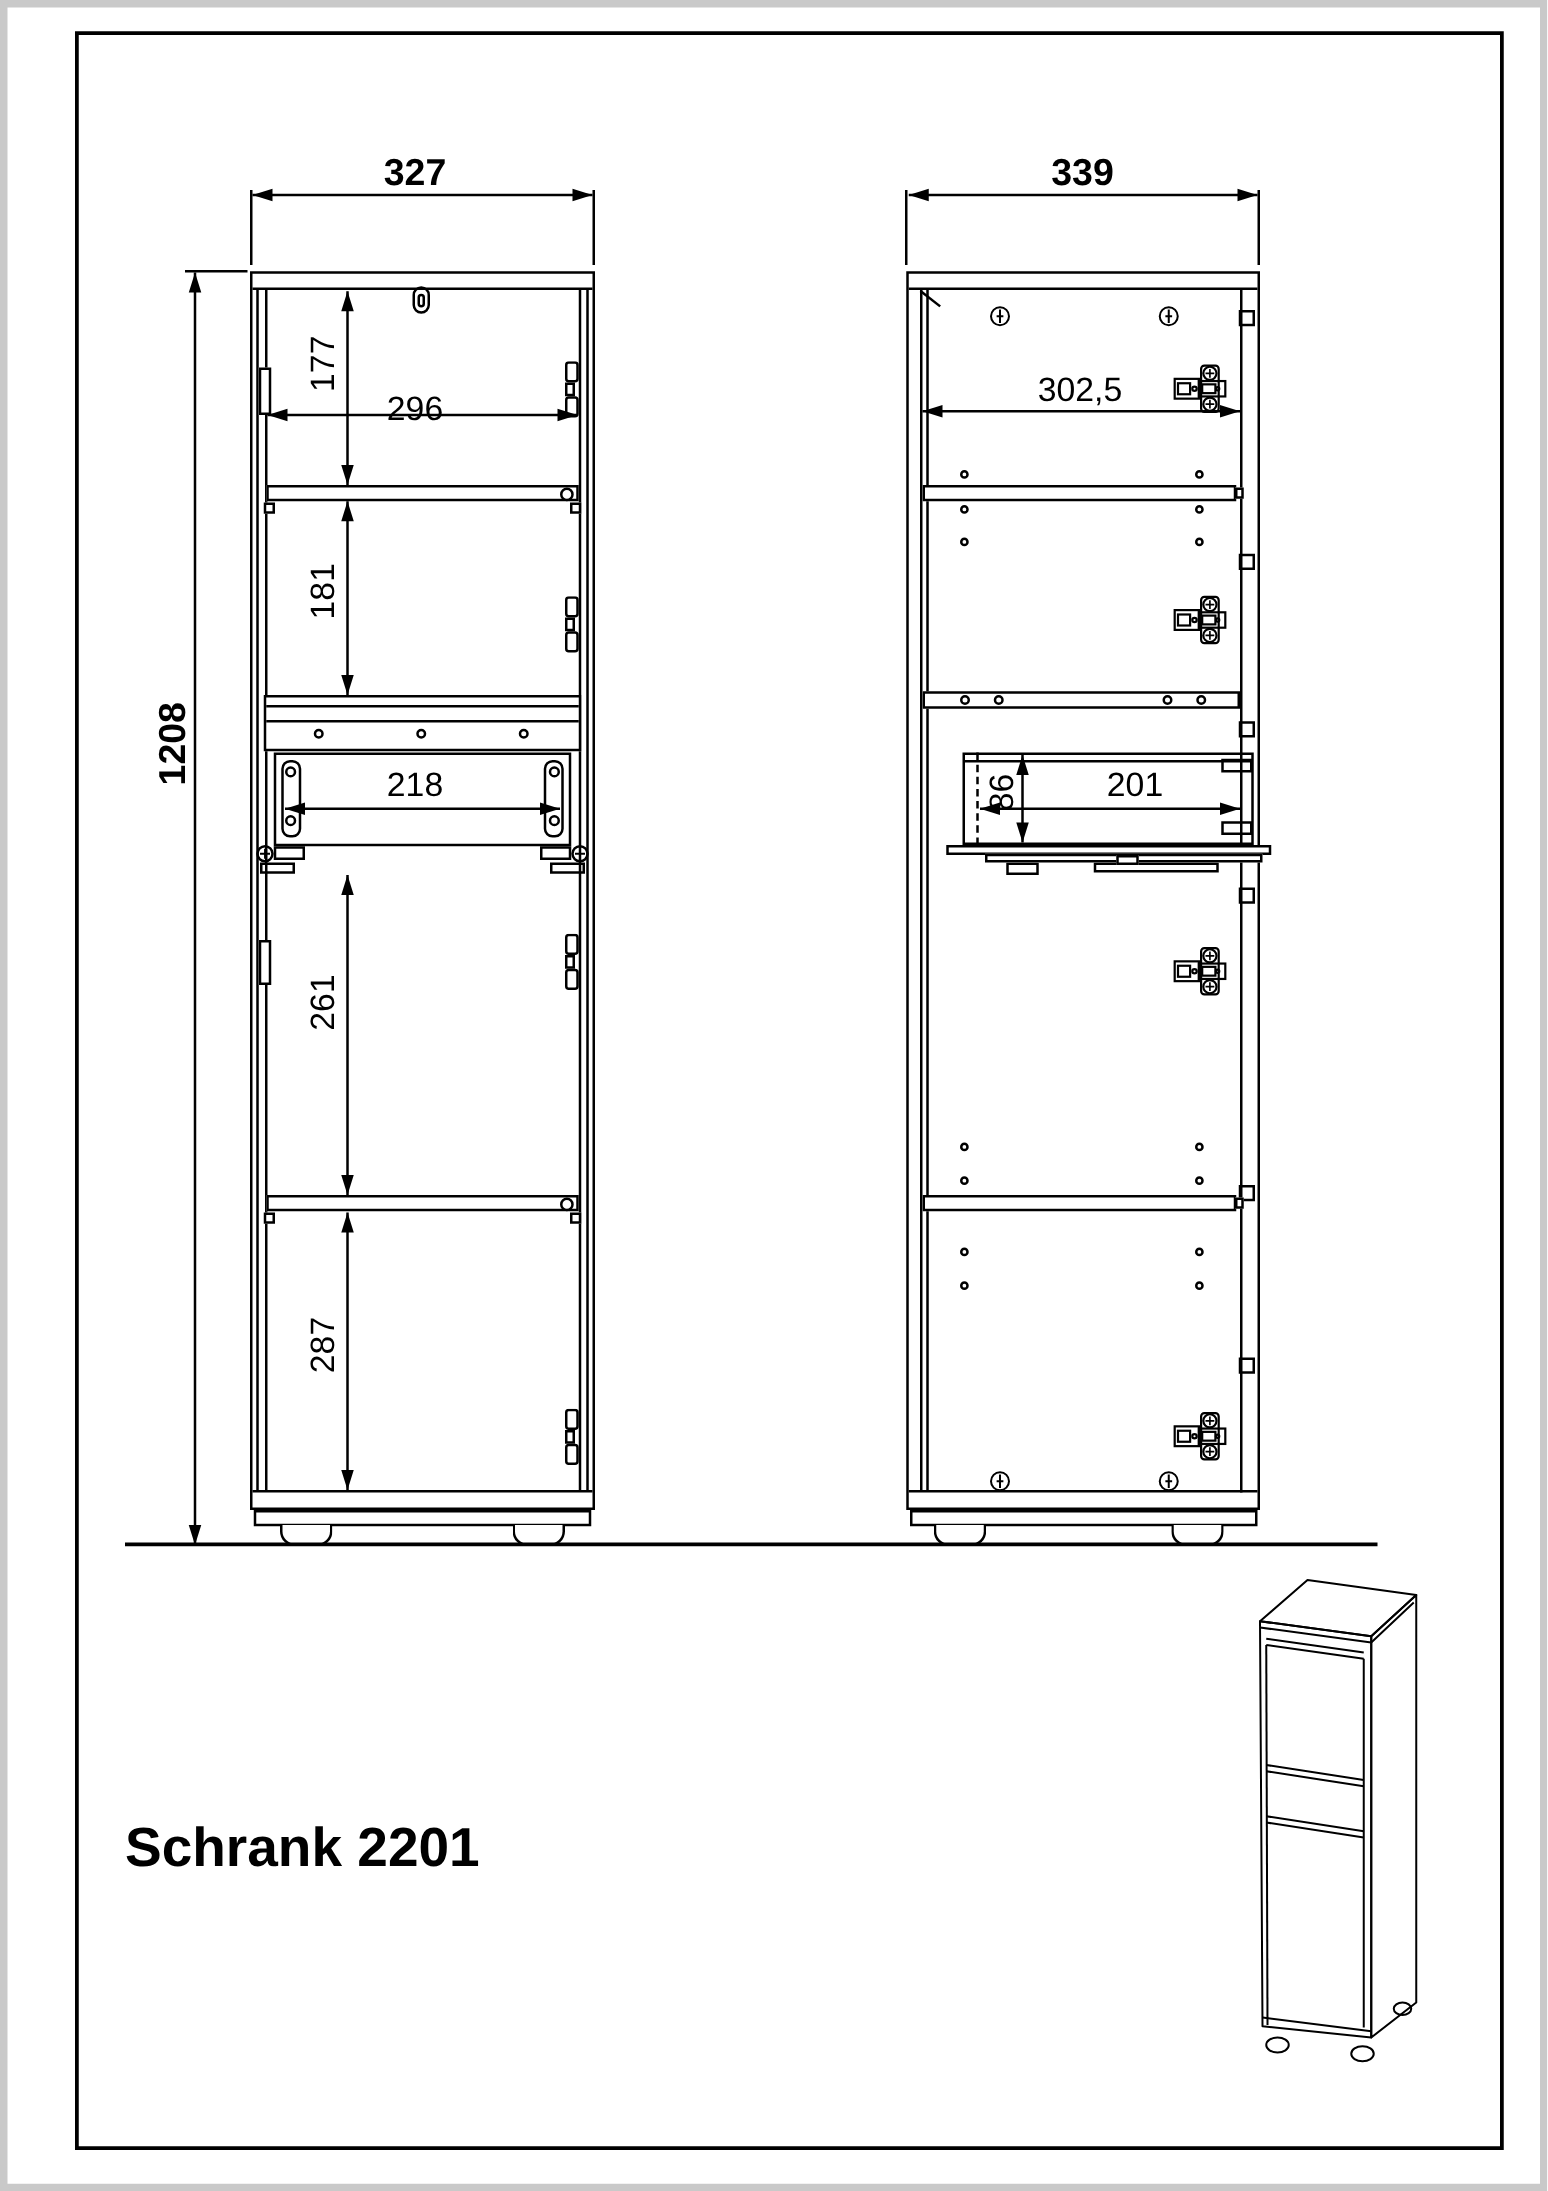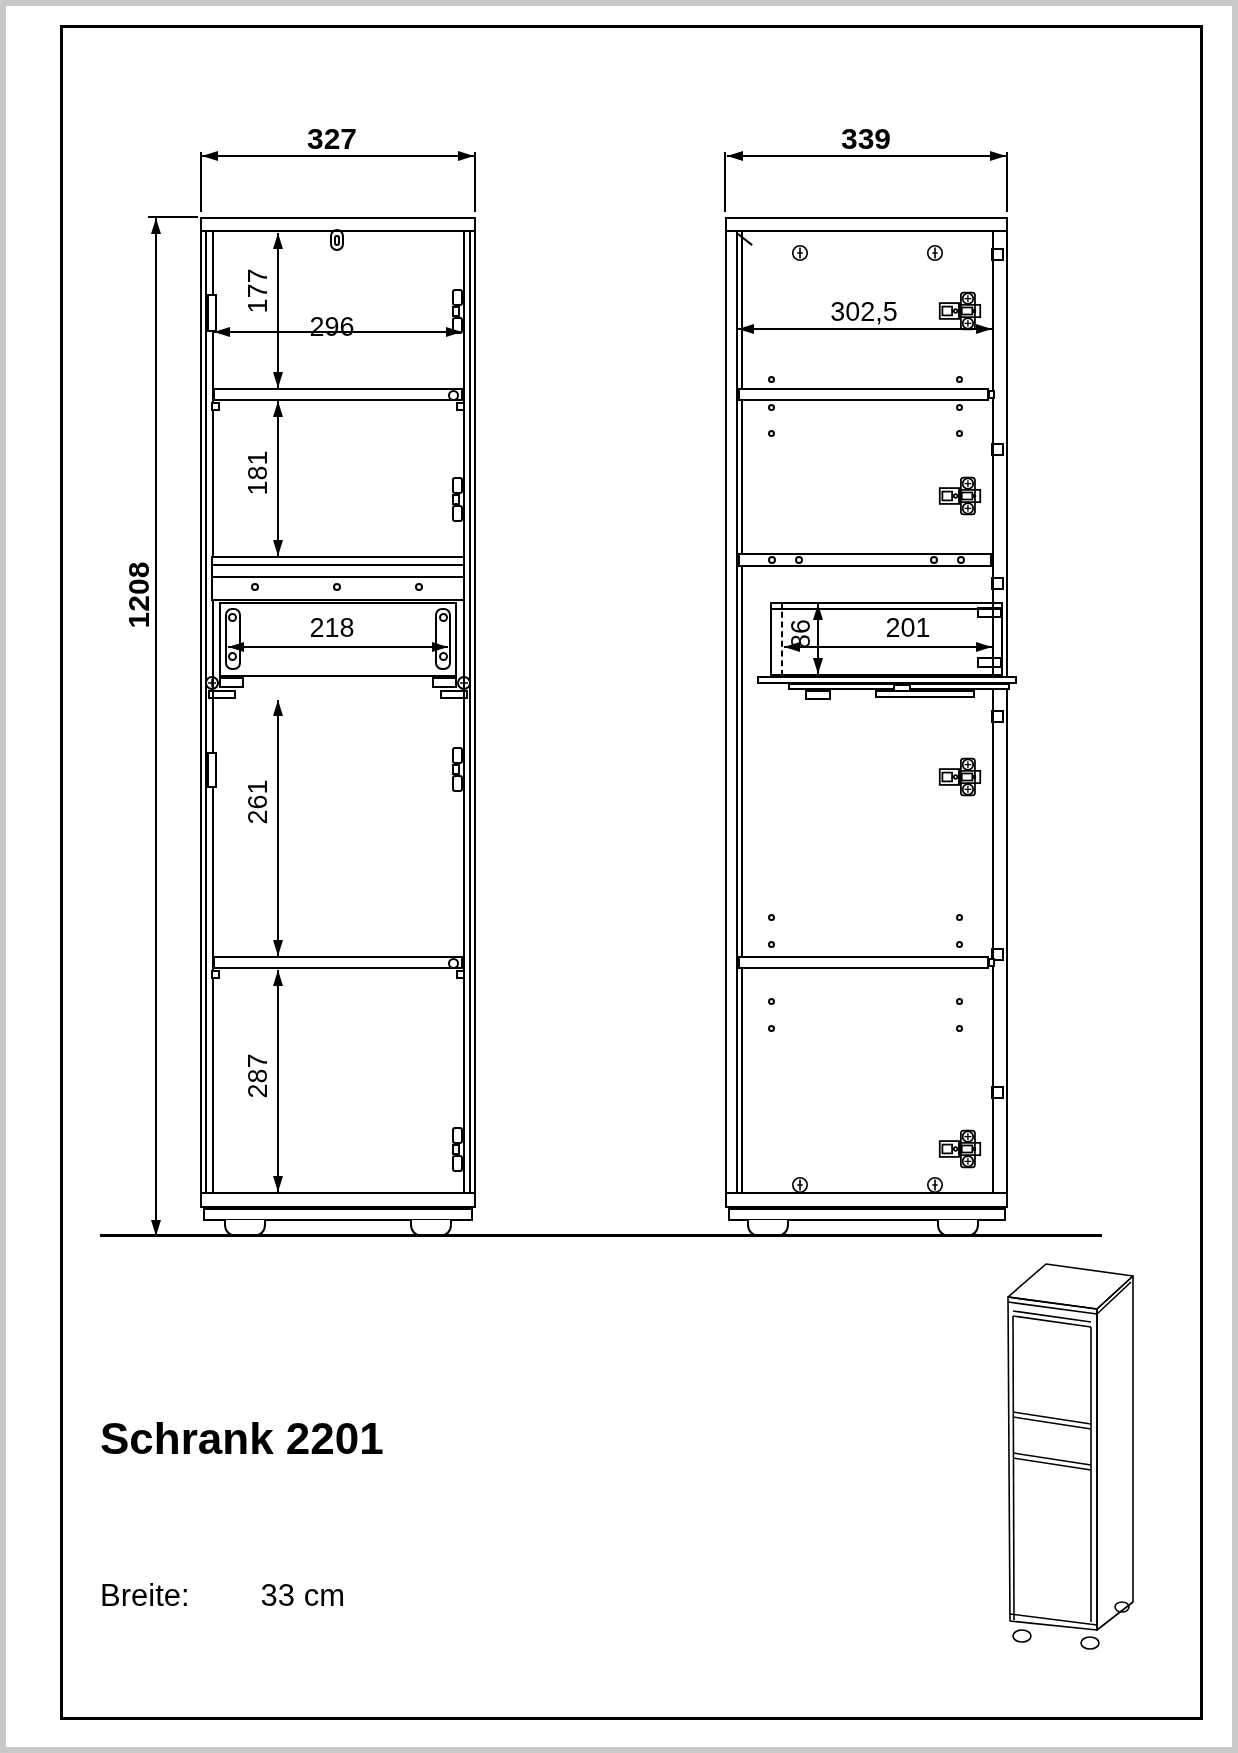--- a/index.html
+++ b/index.html
@@ -312,23 +312,19 @@
       <path d="M96,72 L96,367"></path>
       <path d="M18,157 L96,169 M18,162 L96,174"></path>
       <path d="M18,198 L96,210 M18,203 L96,215"></path>
       <path d="M15,359 L102,370"></path>
       <ellipse cx="27" cy="381" rx="9" ry="6"></ellipse>
       <ellipse cx="95" cy="388" rx="9" ry="6"></ellipse>
       <ellipse cx="127" cy="352" rx="7" ry="5"></ellipse>
     </g>
   </svg>
 
-  <div class="title" style="left:100px;top:1414px">Schrank 2201</div>
+  <div class="title" style="left:100px;top:1454px">Schrank 2201</div>
 
   <div class="specs" style="left:100px;top:1578px">
-    <div class="srow">
-      <span class="slabel">Breite:</span>
-      <span class="sval">33 cm</span>
-    </div>
   </div>
 
   <div class="edge"></div>
 </div>
 
 </body></html>

